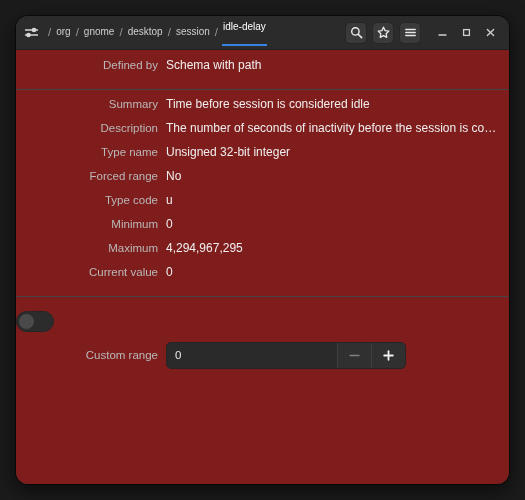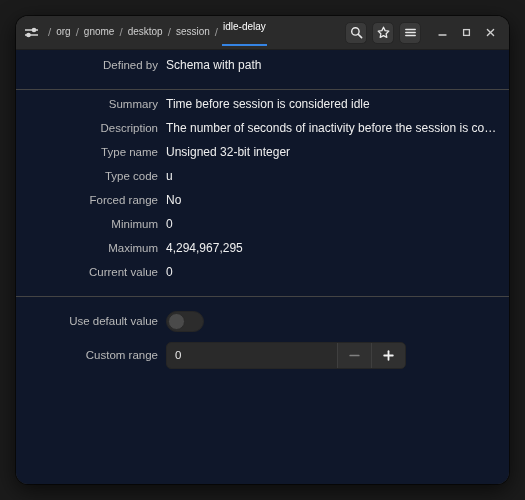--- a/index.html
+++ b/index.html
@@ -115,21 +115,21 @@
     display: flex;
     align-items: center;
     justify-content: center;
   }
 
   .wctl svg { display: block; }
 
   
   #content {
     flex: 1 1 auto;
-    background: #0f172a;
+    background: #7f1d1d;
     overflow: hidden;
     padding-top: 8px;
     box-sizing: border-box;
   }
 
   .prop-row {
     display: flex;
     align-items: baseline;
     height: 24px;
     padding: 0 12px 0 0;
@@ -337,44 +337,43 @@
     </div>
     <div class="prop-row">
       <div class="prop-label">Description</div>
       <div class="prop-value">The number of seconds of inactivity before the session is considered idle.</div>
     </div>
     <div class="prop-row">
       <div class="prop-label">Type name</div>
       <div class="prop-value">Unsigned 32-bit integer</div>
     </div>
     <div class="prop-row">
+      <div class="prop-label">Forced range</div>
+      <div class="prop-value">No</div>
+    </div>
+    <div class="prop-row">
       <div class="prop-label">Type code</div>
       <div class="prop-value">u</div>
     </div>
     <div class="prop-row">
-      <div class="prop-label">Forced range</div>
-      <div class="prop-value">No</div>
-    </div>
-    <div class="prop-row">
       <div class="prop-label">Minimum</div>
       <div class="prop-value">0</div>
     </div>
     <div class="prop-row">
       <div class="prop-label">Maximum</div>
       <div class="prop-value">4,294,967,295</div>
     </div>
     <div class="prop-row">
       <div class="prop-label">Current value</div>
       <div class="prop-value">0</div>
     </div>
 
     <div class="separator"></div>
 
     <div class="ctrl-row">
-      <div class="ctrl-label">Use default value</div>
       <div class="toggle">
         <div class="knob"></div>
       </div>
     </div>
 
     <div class="ctrl-row">
       <div class="ctrl-label">Custom range</div>
       <div class="spin">
         <div class="spin-entry">0</div>
         <div class="spin-btn">

